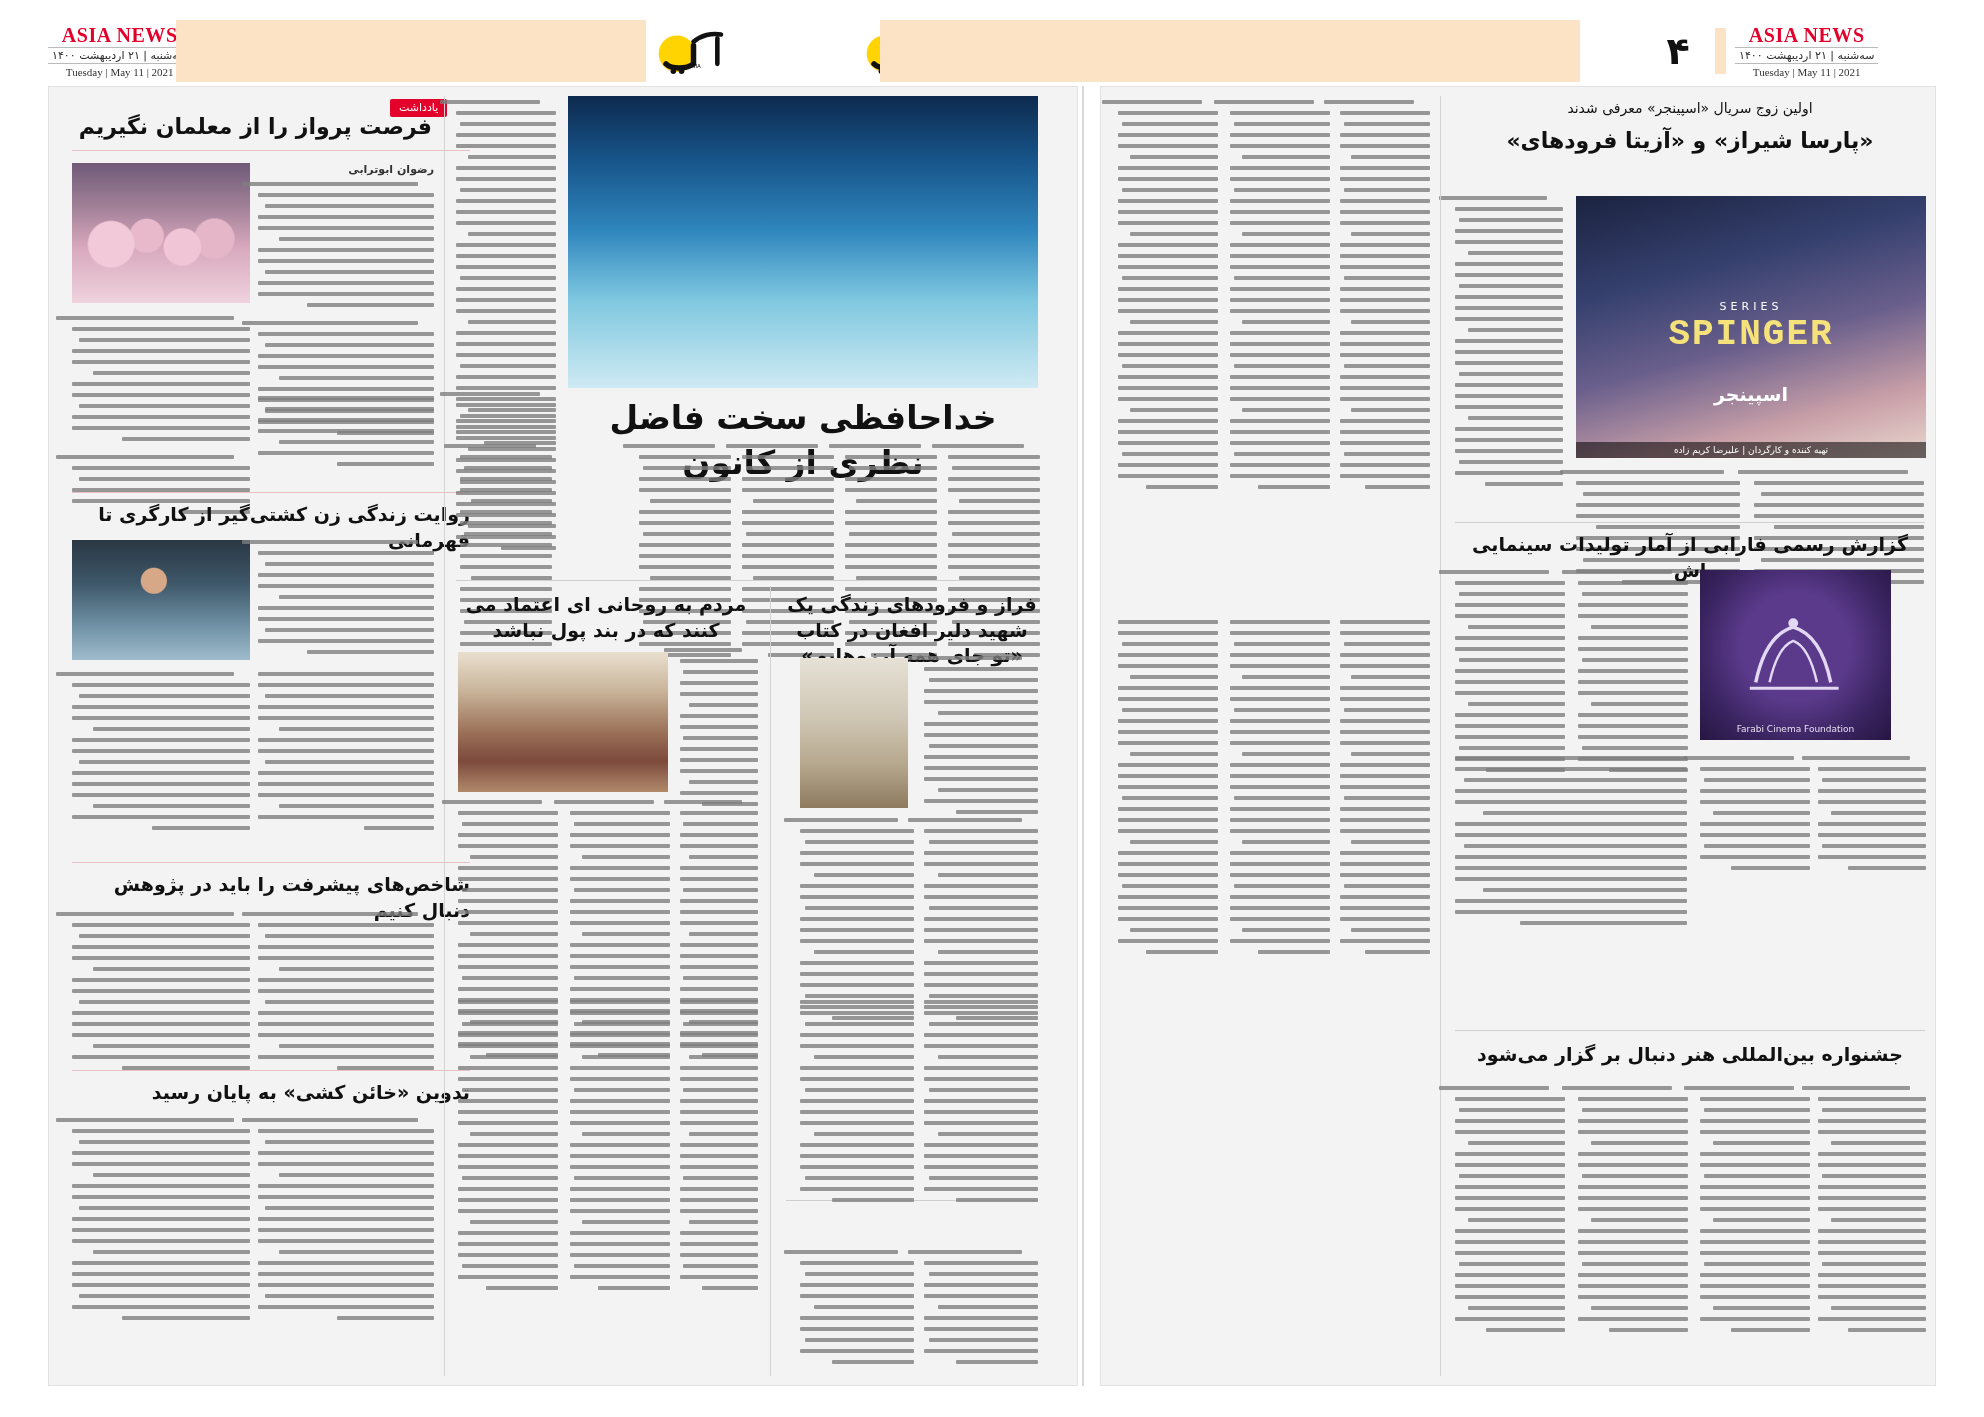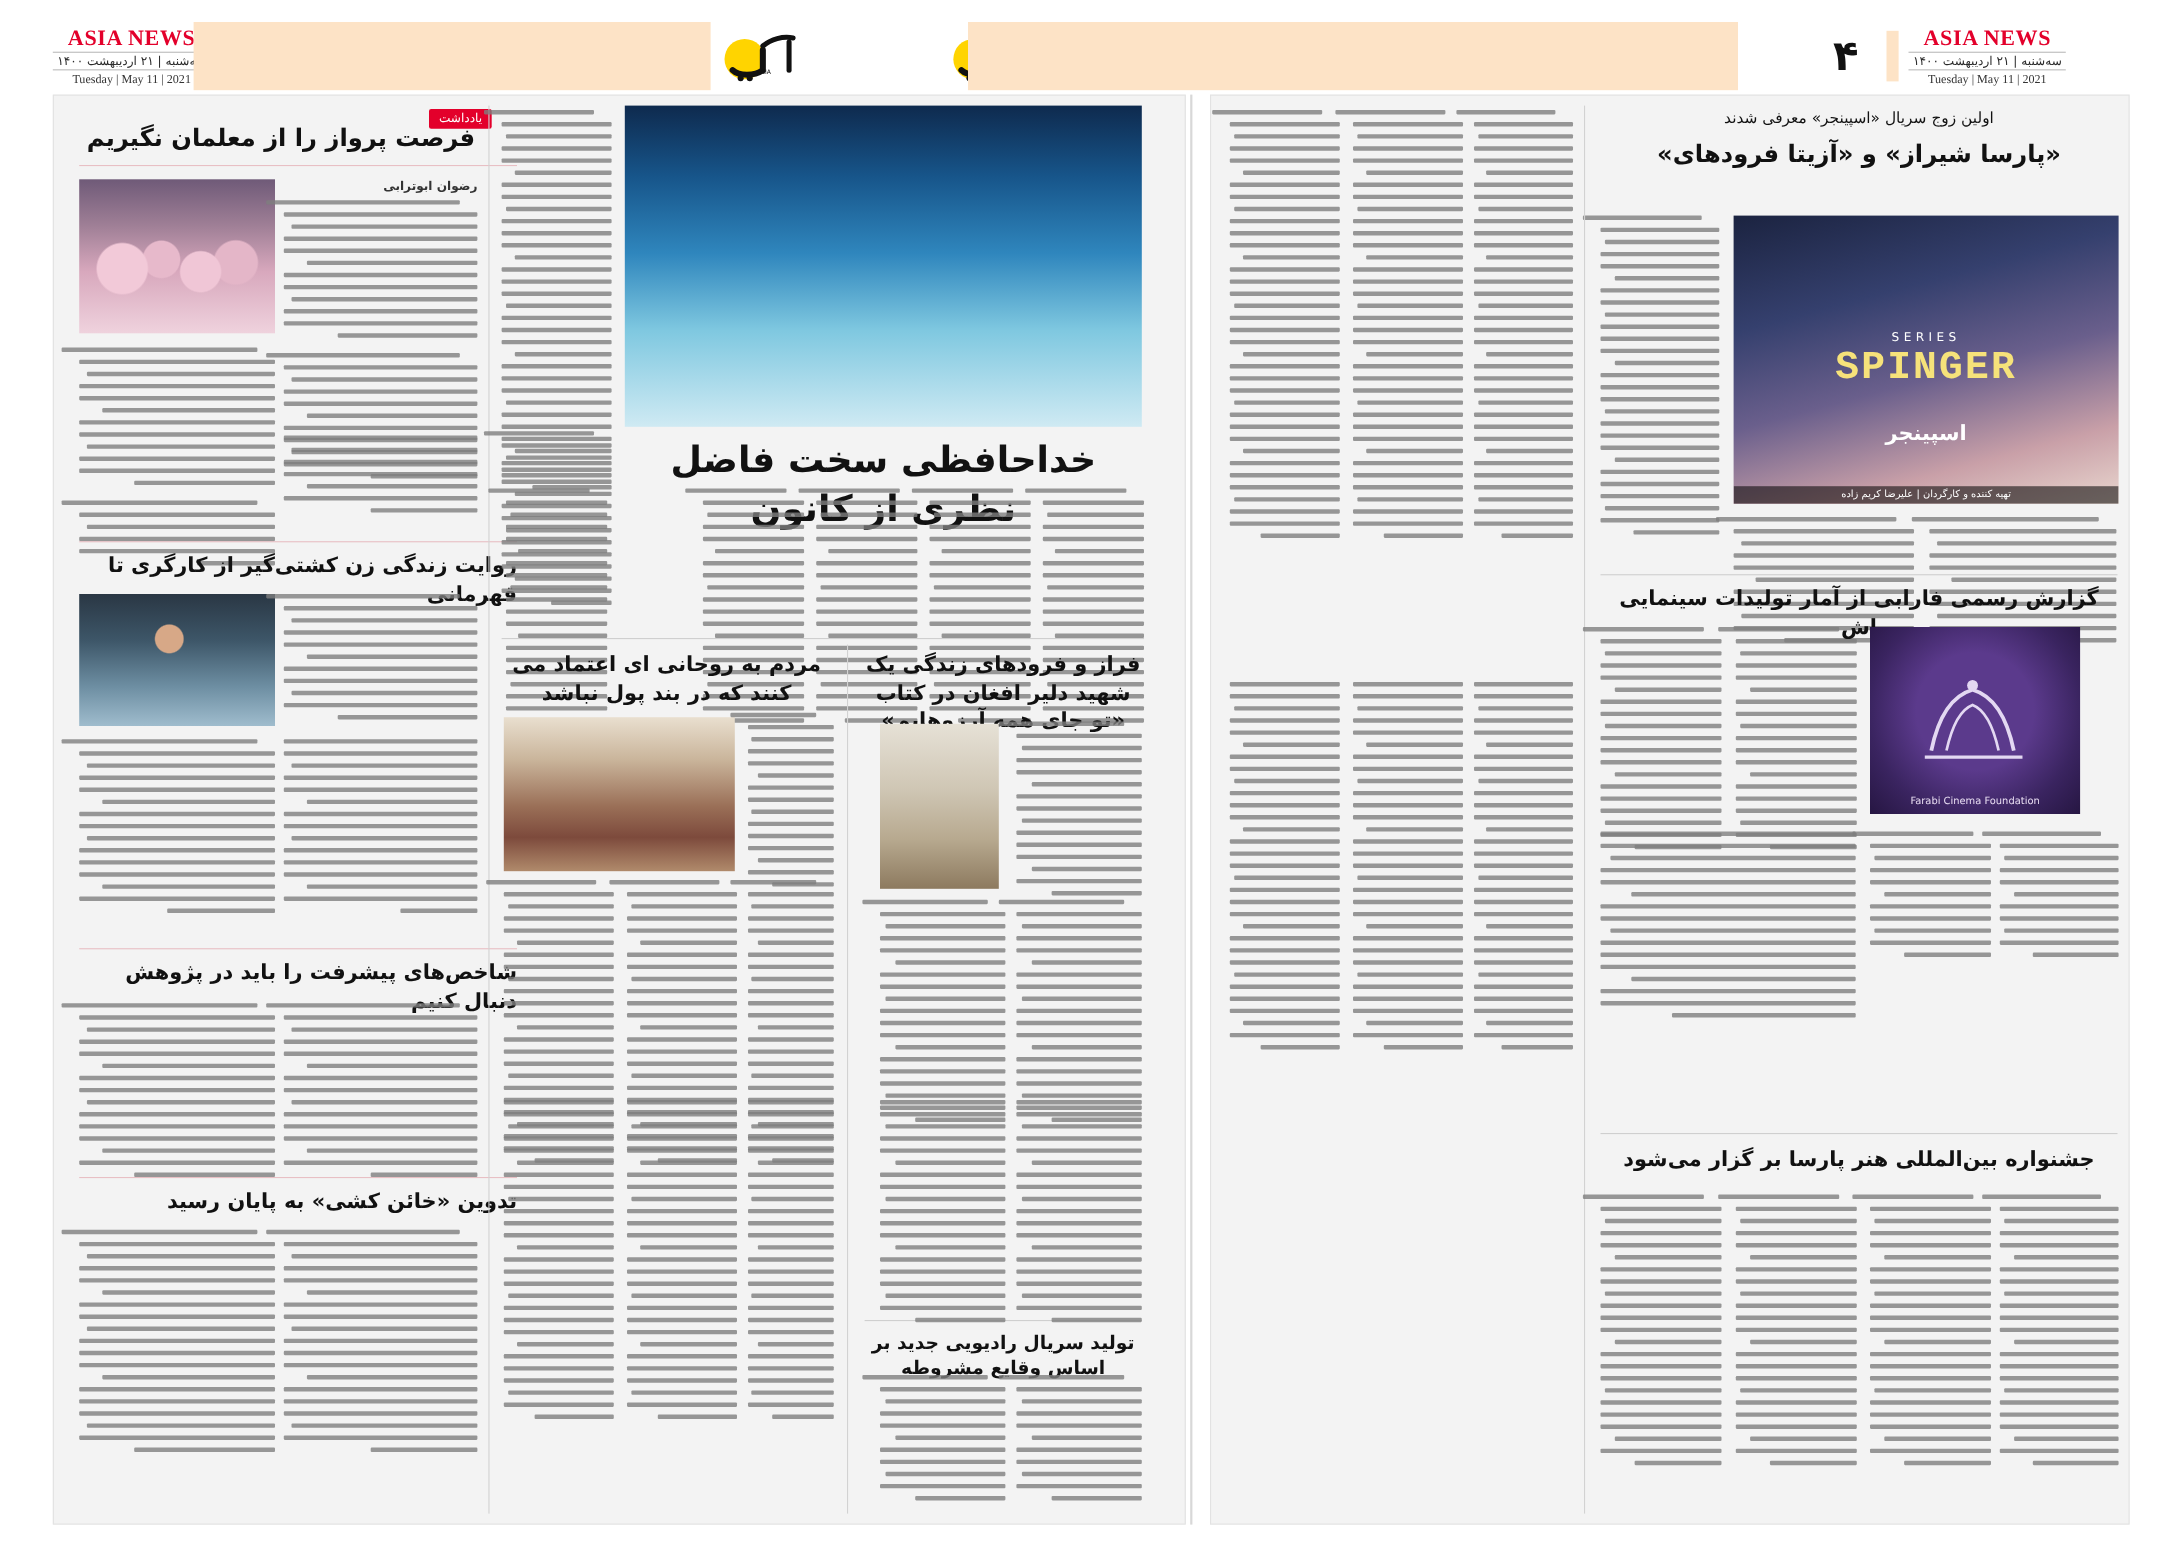--- a/index.html
+++ b/index.html
@@ -692,21 +692,20 @@
     <div class="ln s3"></div>
       <div class="ln s1"></div>
       <div class="ln s1"></div>
       <div class="ln s1"></div>
     <div class="ln s2"></div>
       <div class="ln s1"></div>
       <div class="ln s4"></div>
   </div>
 
   <div class="blk rule dark" style="left:786px;top:1200px;width:252px;"></div>
-  <div class="blk hl h4" style="left:786px;top:1210px;width:252px;">تولید سریال رادیویی جدید بر اساس وقایع مشروطه</div>
   <div class="body-col" style="left:800px;top:1250px;width:114px;">
     <div class="ln s1 ind"></div>
       <div class="ln s1"></div>
       <div class="ln s2"></div>
       <div class="ln s1"></div>
     <div class="ln s1"></div>
       <div class="ln s3"></div>
       <div class="ln s1"></div>
       <div class="ln s1"></div>
     <div class="ln s2"></div>
@@ -1138,21 +1137,21 @@
       <div class="ln s1"></div>
       <div class="ln s1"></div>
     <div class="ln s3"></div>
       <div class="ln s1"></div>
       <div class="ln s1"></div>
       <div class="ln s4"></div>
   </div>
 
   <div class="blk rule dark" style="left:1455px;top:1030px;width:470px;"></div>
 
-  <div class="blk hl h3" style="left:1455px;top:1042px;width:470px;">جشنواره بین‌المللی هنر پارسا بر گزار می‌شود</div>
+  <div class="blk hl h3" style="left:1455px;top:1042px;width:470px;">جشنواره بین‌المللی هنر دنبال بر گزار می‌شود</div>
   <div class="body-col" style="left:1455px;top:1086px;width:110px;">
     <div class="ln s1 ind"></div>
       <div class="ln s1"></div>
       <div class="ln s2"></div>
       <div class="ln s1"></div>
     <div class="ln s1"></div>
       <div class="ln s3"></div>
       <div class="ln s1"></div>
       <div class="ln s1"></div>
     <div class="ln s2"></div>

